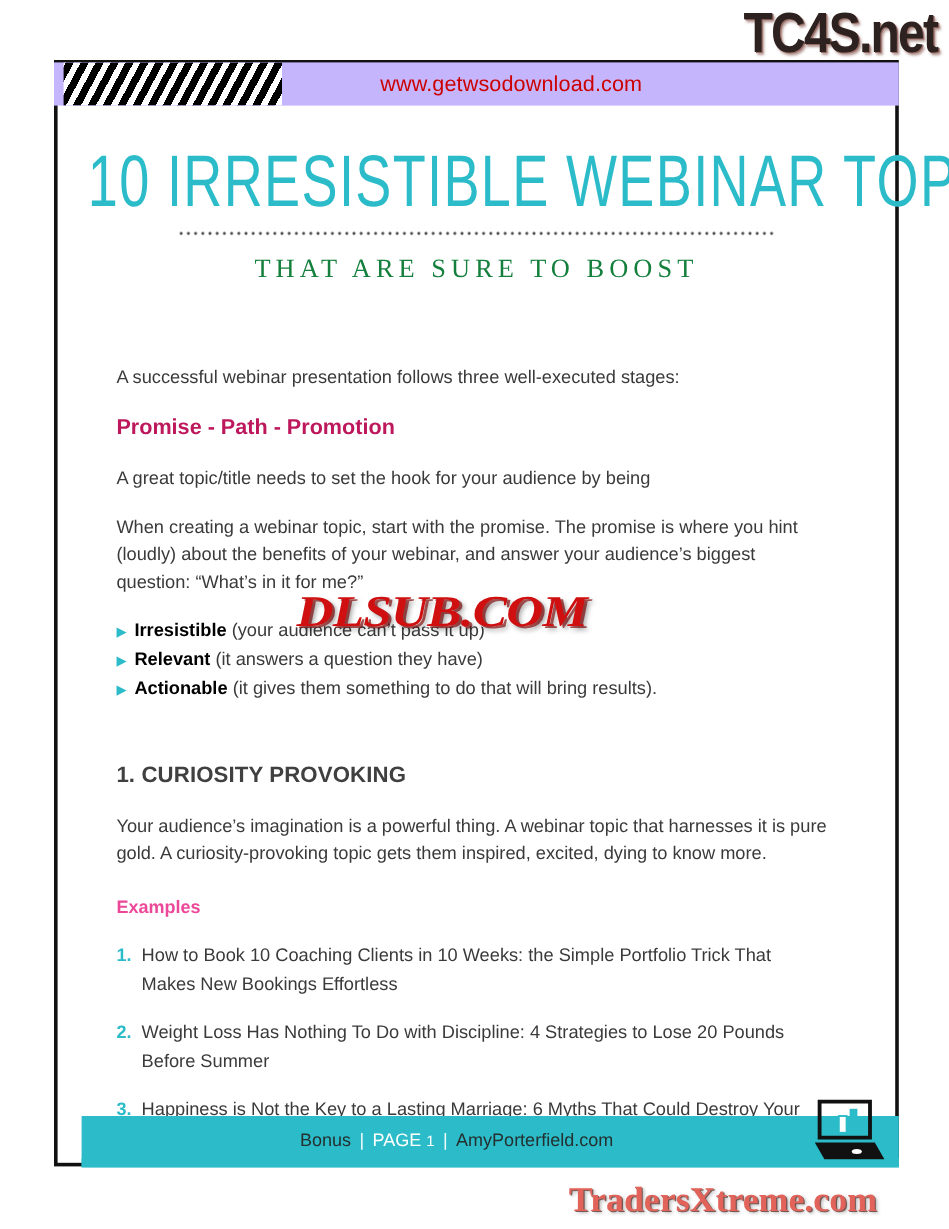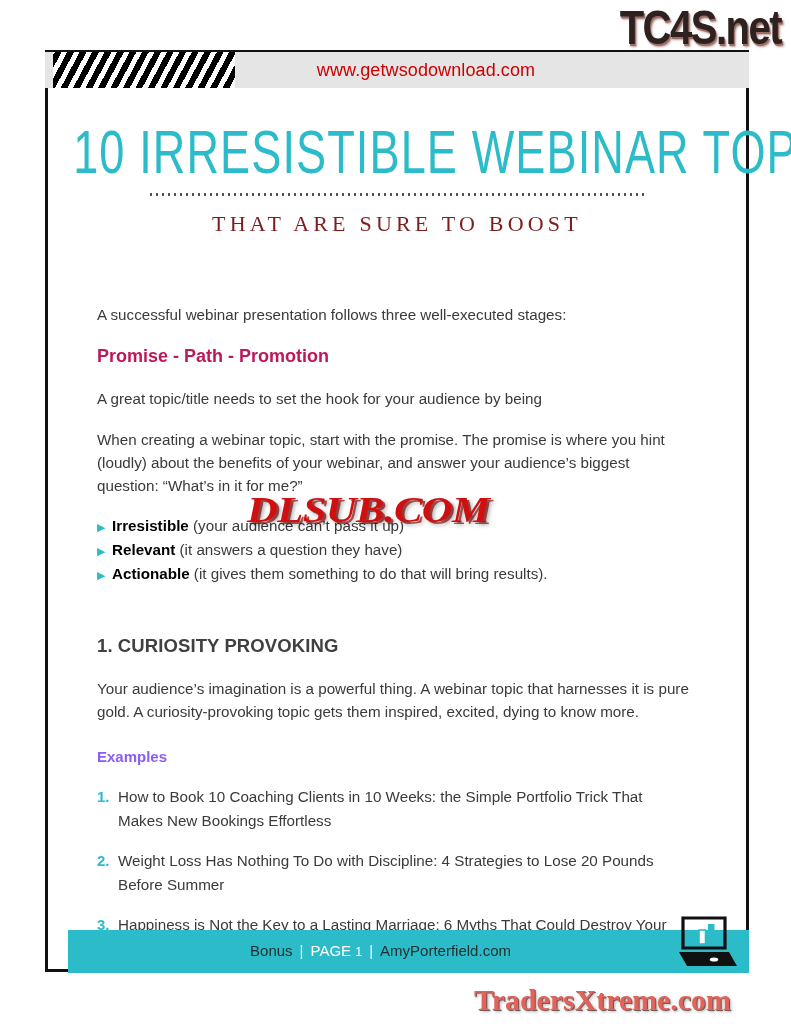--- a/index.html
+++ b/index.html
@@ -30,21 +30,21 @@
     background: #ffffff;
   }
 
   
   .header-band {
     position: absolute;
     left: 45px;
     top: 52px;
     width: 704px;
     height: 36px;
-    background: #e5e5e5;
+    background: #c4b5fd;
     overflow: hidden;
   }
 
   .header-stripes {
     position: absolute;
     left: 8px;
     top: 0;
     width: 182px;
     height: 36px;
     background: repeating-linear-gradient(
@@ -155,21 +155,21 @@
     height: 3px;
     background-image: radial-gradient(circle, #4a4a4a 1.1px, transparent 1.3px);
     background-size: 6px 3px;
     background-repeat: repeat-x;
   }
 
   .doc-subtitle {
     margin-top: 13px;
     font-family: "Liberation Serif", serif;
     font-size: 22px;
-    color: #7f1d1d;
+    color: #15803d;
     letter-spacing: 4.2px;
     line-height: 1.32;
     text-transform: uppercase;
   }
 
   
   .content {
     position: absolute;
     left: 97px;
     top: 303px;
@@ -213,21 +213,21 @@
     font-size: 18.5px;
     font-weight: bold;
     color: #404040;
     letter-spacing: .1px;
   }
 
   .examples-label {
     margin-top: 23px;
     margin-bottom: 16px;
     font-weight: bold;
-    color: #8b5cf6;
+    color: #ec4899;
     font-size: 15px;
   }
 
   .num-row {
     display: flex;
     align-items: baseline;
     margin-bottom: 17px;
     line-height: 1.55;
   }
 

